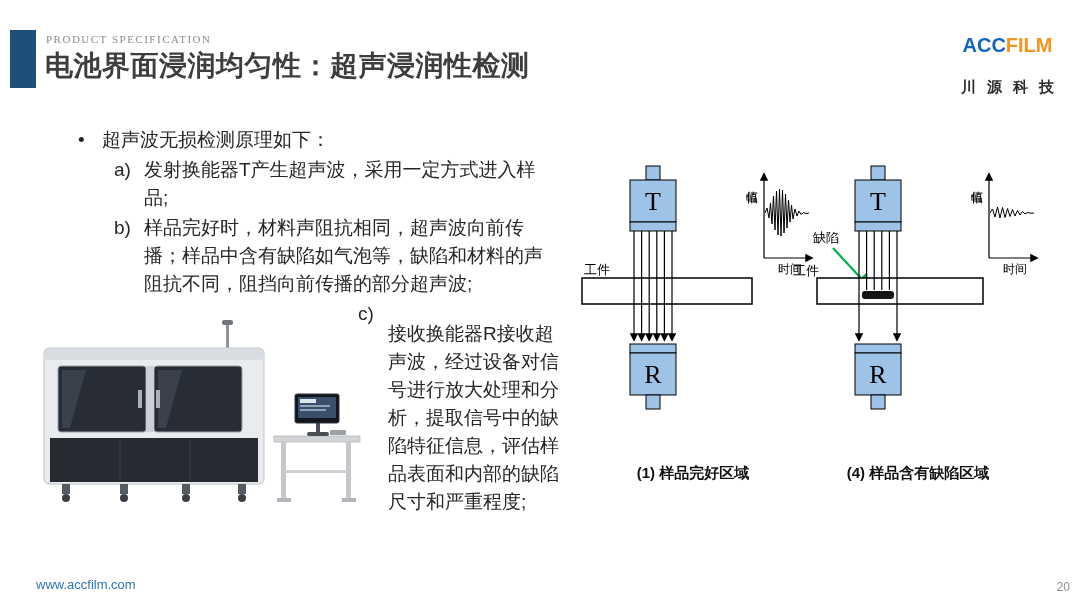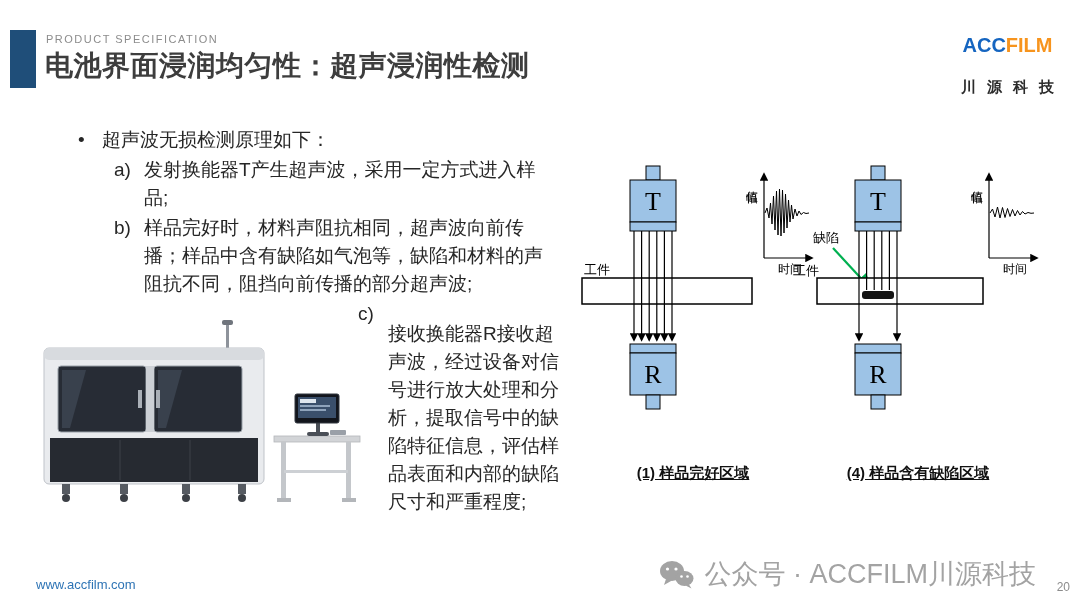--- a/index.html
+++ b/index.html
@@ -3,42 +3,42 @@
 <meta charset="utf-8">
 <style>
   * { margin:0; padding:0; box-sizing:border-box; }
   html,body { background:#ffffff; }
   .slide {
     position:relative; width:1080px; height:608px; background:#ffffff;
     font-family:"Liberation Sans","DejaVu Sans",sans-serif; color:#262626; overflow:hidden;
   }
   
   .accent-bar { position:absolute; left:10px; top:30px; width:26px; height:58px; background:#1F4E79; }
-  .eyebrow { position:absolute; left:46px; top:33px; font-size:11px; letter-spacing:1.5px; color:#8c8c8c; }
+  .eyebrow { position:absolute; left:46px; top:33px; font-size:11px; letter-spacing:1.5px; color:#8c8c8c;font-family:Liberation Serif, serif; }
   .page-title { position:absolute; left:45px; top:47px; font-size:28px; font-weight:700; color:#3d3d3d; letter-spacing:.5px;font-family:Liberation Serif, serif; }
   .logo { position:absolute; top:30px; right:26px; text-align:center; }
   .logo-main { font-size:20px; font-weight:800; line-height:30px; }
   .logo-acc { color:#1565C0; }
   .logo-film { color:#F7941D; }
   .logo-sub { margin-top:18px; font-size:15px; font-weight:600; color:#2b2b2b; letter-spacing:11px; margin-right:-11px; }
   
   .content { position:absolute; left:78px; top:126px; width:524px; }
   .intro-row { display:flex; font-size:19px; line-height:28px; color:#262626; }
   .bullet-marker { width:24px; flex:none; }
   .list-item { display:flex; font-size:19px; line-height:28px; margin-left:36px; margin-top:2px; }
   .item-marker { width:30px; flex:none; }
   .item-text-ab { max-width:412px; }
   .item-c { margin-left:280px; }
   .item-text-c { width:182px;margin-top:20px; }
   
   .machine { position:absolute; left:34px; top:320px; }
   .diagram { position:absolute; width:250px; }
   .diagram-1 { left:568px; top:158px; }
   .diagram-2 { left:793px; top:158px; }
-  .diagram-caption { text-align:center; font-size:15px; font-weight:700; color:#111111; margin-top:2px;text-decoration:underline; }
+  .diagram-caption { text-align:center; font-size:15px; font-weight:700; color:#111111; margin-top:2px; }
   
   .website { position:absolute; left:36px; bottom:16px; font-size:13px; color:#2e74b5; text-decoration:none;margin-top:16px; }
   .watermark { position:absolute; right:44px; bottom:16px; display:flex; align-items:center; gap:10px; }
   .watermark-text { font-size:27px; color:#a3a3a3; }
   .page-number { position:absolute; right:10px; bottom:14px; font-size:12px; color:#8c8c8c; }
 </style>
 </head>
 <body>
 
 <div class="slide">
@@ -200,29 +200,16 @@
         <text x="184" y="24" font-size="12" fill="#000" style="writing-mode:vertical-rl">幅值</text>
         <text x="222" y="115" font-size="12" text-anchor="middle" fill="#000">时间</text>
         <path d="M197 55 L199.5 51 L202 59 L204.5 49 L207 60 L209.5 49.5 L212 59.5 L214.5 50.5 L217 58.5 L219.5 51.5 L222 58 L224.5 52.5 L227 57 L229.5 53.5 L232 56 L235 54.5 L238 55.3 L241 55" fill="none" stroke="#000" stroke-width="1"></path>
       </g>
     </svg>
     <div class="diagram-caption">(4) 样品含有缺陷区域</div>
   </div>
 
   <a href="#" class="website">www.accfilm.com</a>
 
-  <div class="watermark">
-    <svg width="36" height="30" viewBox="0 0 36 30">
-      <ellipse cx="14" cy="12" rx="12" ry="10" fill="#a3a3a3"></ellipse>
-      <polygon points="8,20 6,26 14,21.5" fill="#a3a3a3"></polygon>
-      <circle cx="9.5" cy="10" r="1.6" fill="#ffffff"></circle>
-      <circle cx="18" cy="10" r="1.6" fill="#ffffff"></circle>
-      <ellipse cx="26.5" cy="19.5" rx="9" ry="7.5" fill="#a3a3a3"></ellipse>
-      <polygon points="31,25.5 33.5,29.5 27.5,26.5" fill="#a3a3a3"></polygon>
-      <circle cx="23.5" cy="17.5" r="1.3" fill="#ffffff"></circle>
-      <circle cx="29.5" cy="17.5" r="1.3" fill="#ffffff"></circle>
-    </svg>
-    <span class="watermark-text">公众号 · ACCFILM川源科技</span>
-  </div>
 
   <div class="page-number">20</div>
 
 </div>
 
 </body></html>

